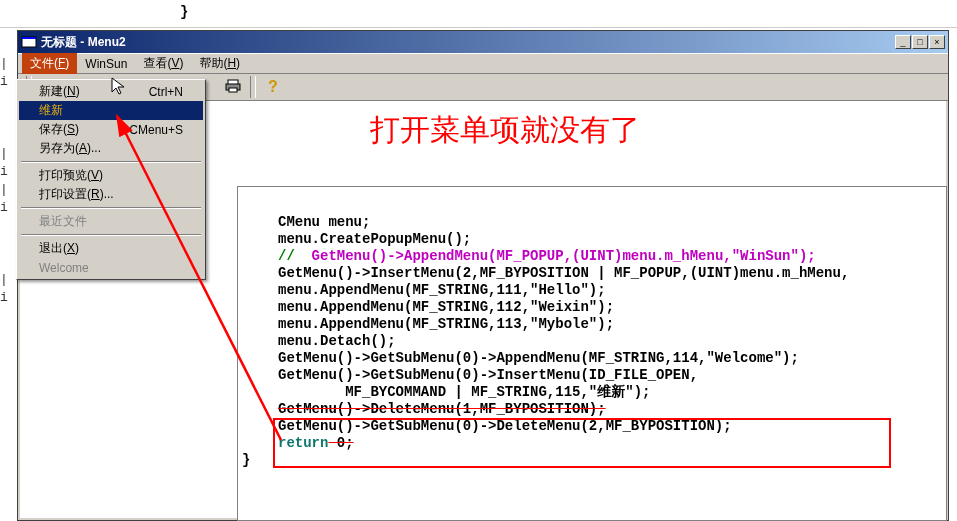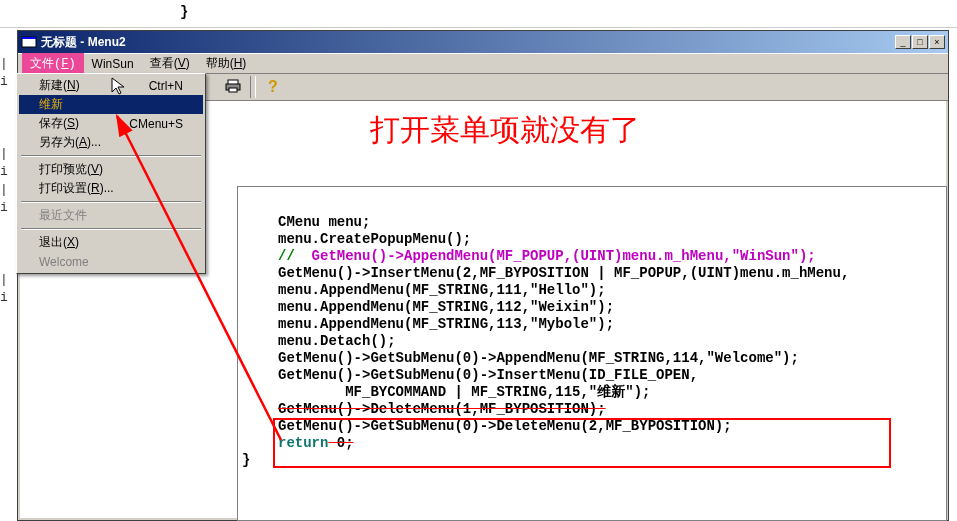--- a/index.html
+++ b/index.html
@@ -12,29 +12,29 @@
 
 .win { position: absolute; left: 17px; top: 30px; right: 8px; bottom: 0; background: #d4d0c8; border: 1px solid #404040; }
 .titlebar { height: 22px; background: linear-gradient(to right, #0a246a, #a6caf0); display: flex; align-items: center; padding: 0 3px; color: #fff; }
 .titlebar .appicon { width: 16px; height: 16px; margin-right: 4px; display: inline-block; }
 .titlebar .title { flex: 1; font-weight: bold; font-size: 12px; }
 .titlebar .wbtns { display: flex; gap: 1px; }
 .titlebar .wbtn { width: 16px; height: 14px; background: #d4d0c8; border: 1px solid #fff; border-right-color: #404040; border-bottom-color: #404040; font-size: 9px; line-height: 12px; text-align: center; color: #000; cursor: pointer; font-family: Arial; }
 
 .menubar { height: 20px; background: #d4d0c8; display: flex; align-items: center; padding: 0 4px; border-top: 1px solid #fff; }
 .menubar .mitem { padding: 2px 8px; cursor: pointer; }
-.menubar .mitem.open { background: #ec4899; color: #fff; font-family: Liberation Mono, monospace; }
+.menubar .mitem.open { background: #c2410c; color: #fff; }
 .menubar .mitem u { text-decoration: underline; }
 
 .toolbar { height: 28px; background: #d4d0c8; border-top: 1px solid #808080; border-bottom: 1px solid #808080; display: flex; align-items: center; padding: 0 6px; gap: 4px; }
 .tsep { width: 6px; height: 22px; border-left: 1px solid #808080; border-right: 1px solid #fff; margin: 0 2px; }
 .tbtn { width: 22px; height: 22px; display: flex; align-items: center; justify-content: center; cursor: pointer; }
 
 
-.dropdown { position: absolute; left: -2px; top: 42px; width: 190px; background: #d4d0c8; border: 1px solid #404040; border-top: 1px solid #fff; border-left: 1px solid #fff; box-shadow: 2px 2px 3px rgba(0,0,0,0.4); padding: 2px; z-index: 100; }
+.dropdown { position: absolute; left: -2px; top: 48px; width: 190px; background: #d4d0c8; border: 1px solid #404040; border-top: 1px solid #fff; border-left: 1px solid #fff; box-shadow: 2px 2px 3px rgba(0,0,0,0.4); padding: 2px; z-index: 100; }
 .ditem { display: flex; align-items: center; height: 19px; padding: 0 20px 0 20px; cursor: pointer; position: relative; }
 .ditem.hl { background: #0a246a; color: #eab308; }
 .ditem.disabled { color: #808080; }
 .ditem .lbl { flex: 1; }
 .ditem .sc { color: inherit; }
 .ditem u { text-decoration: underline; }
 .dsep { height: 1px; border-top: 1px solid #808080; border-bottom: 1px solid #fff; margin: 3px 2px; }
 
 
 .cursor { position: absolute; left: 111px; top: 77px; z-index: 200; pointer-events: none; }

